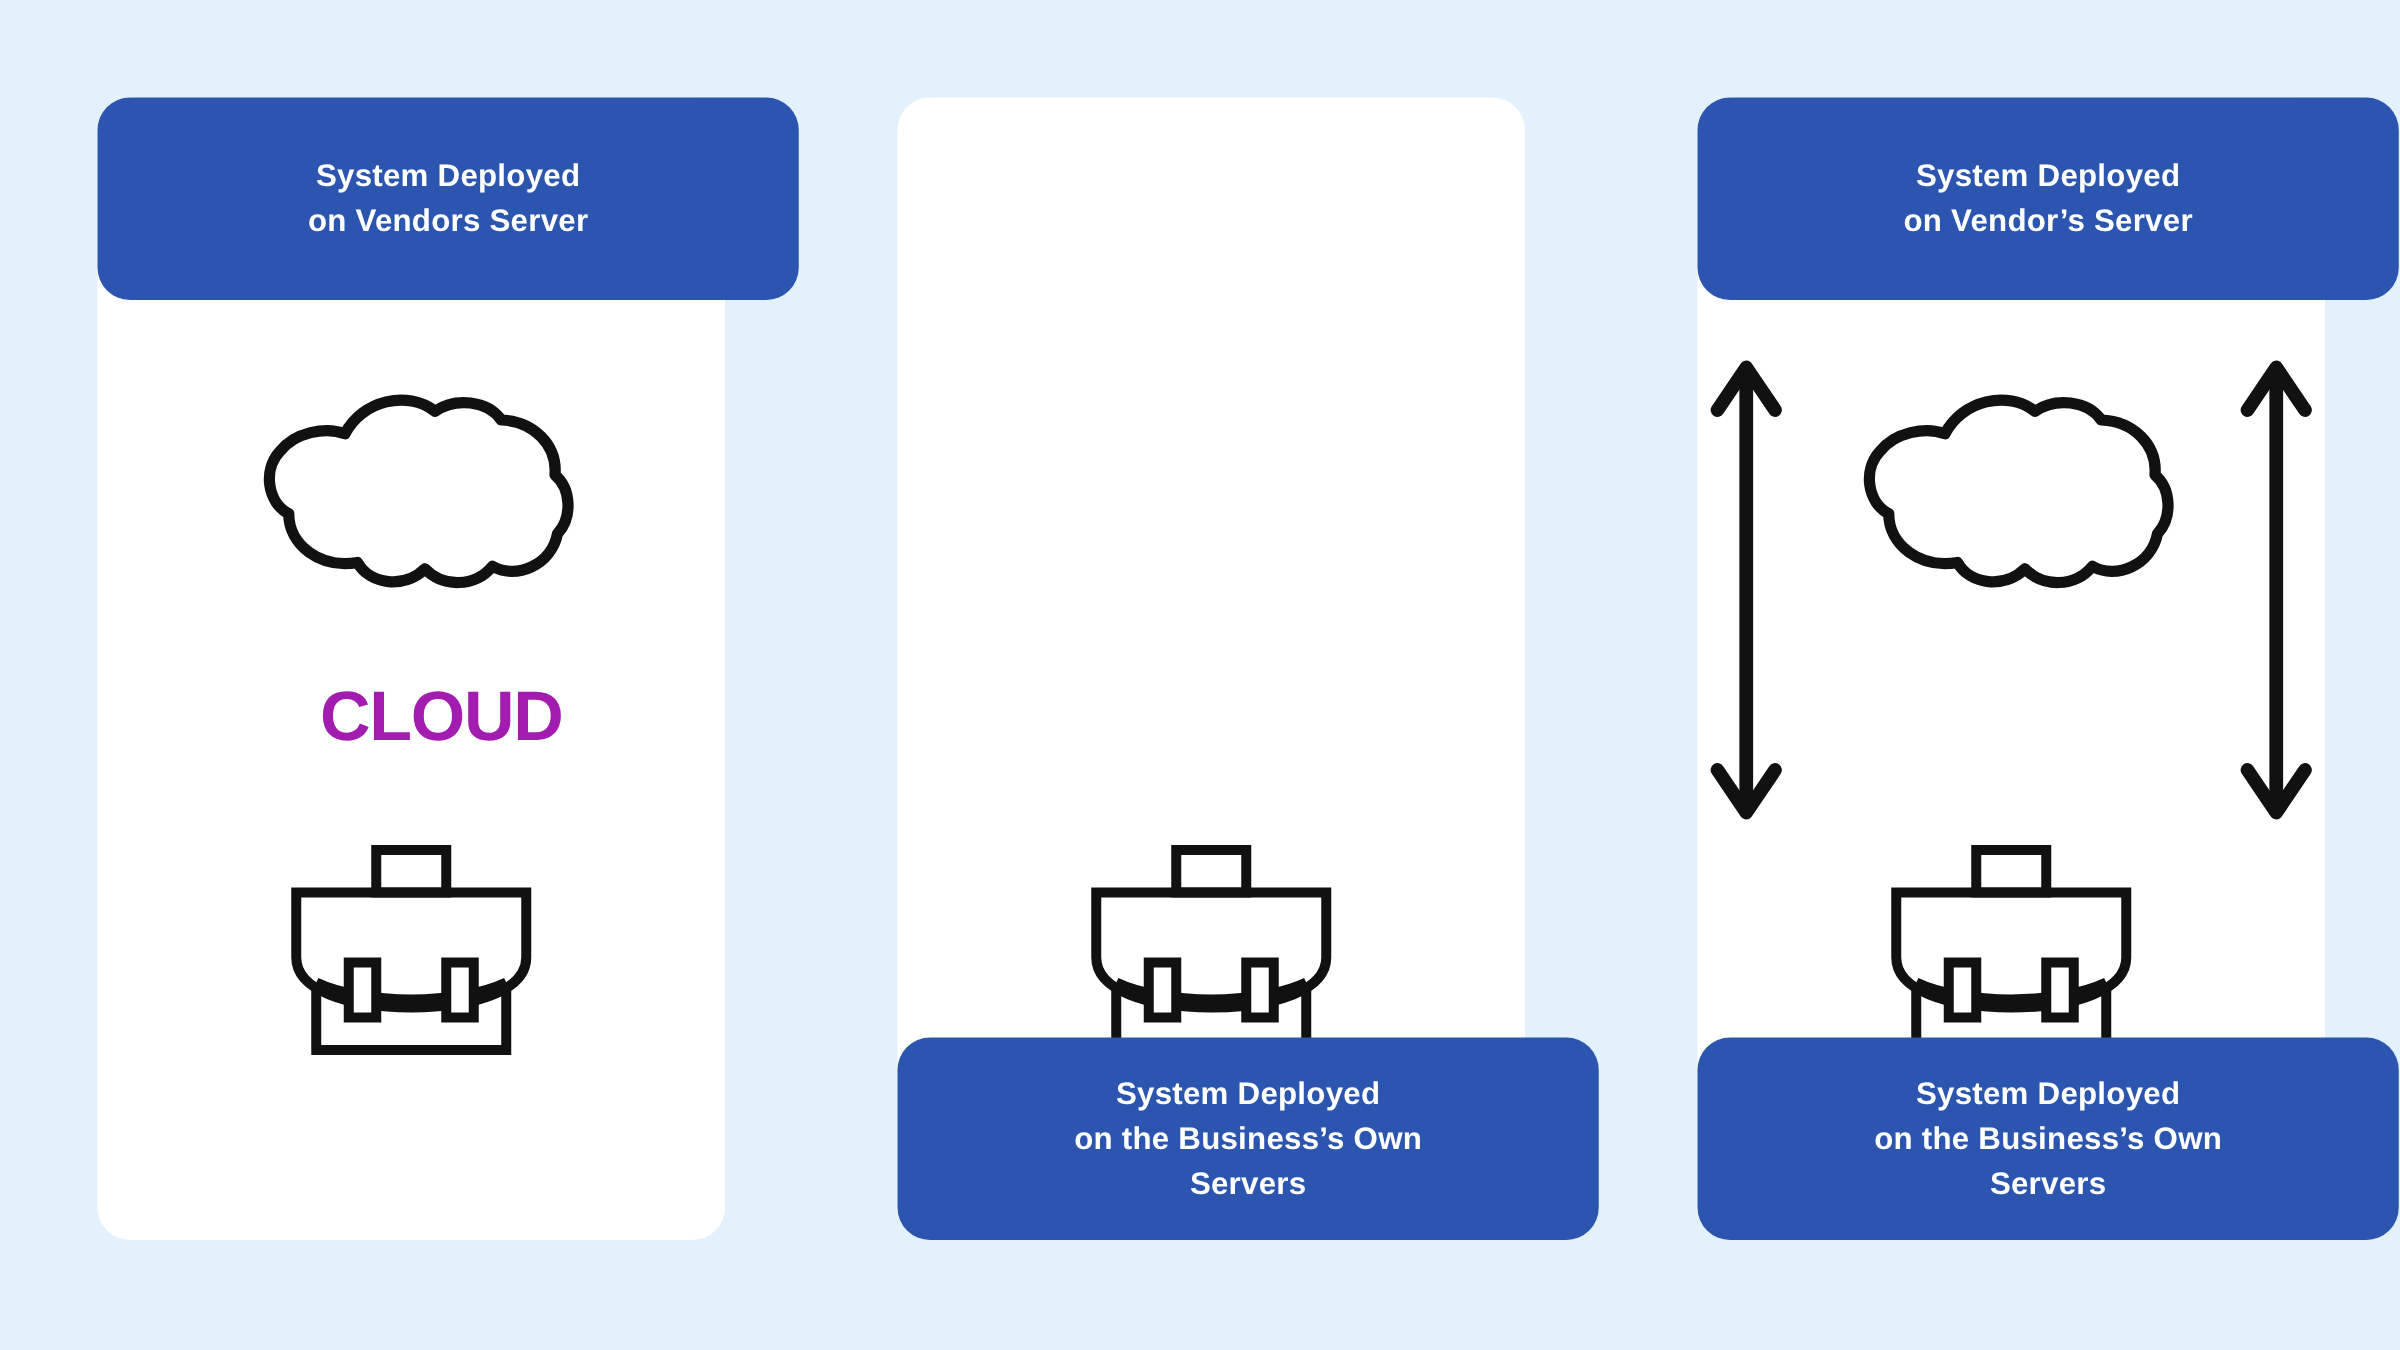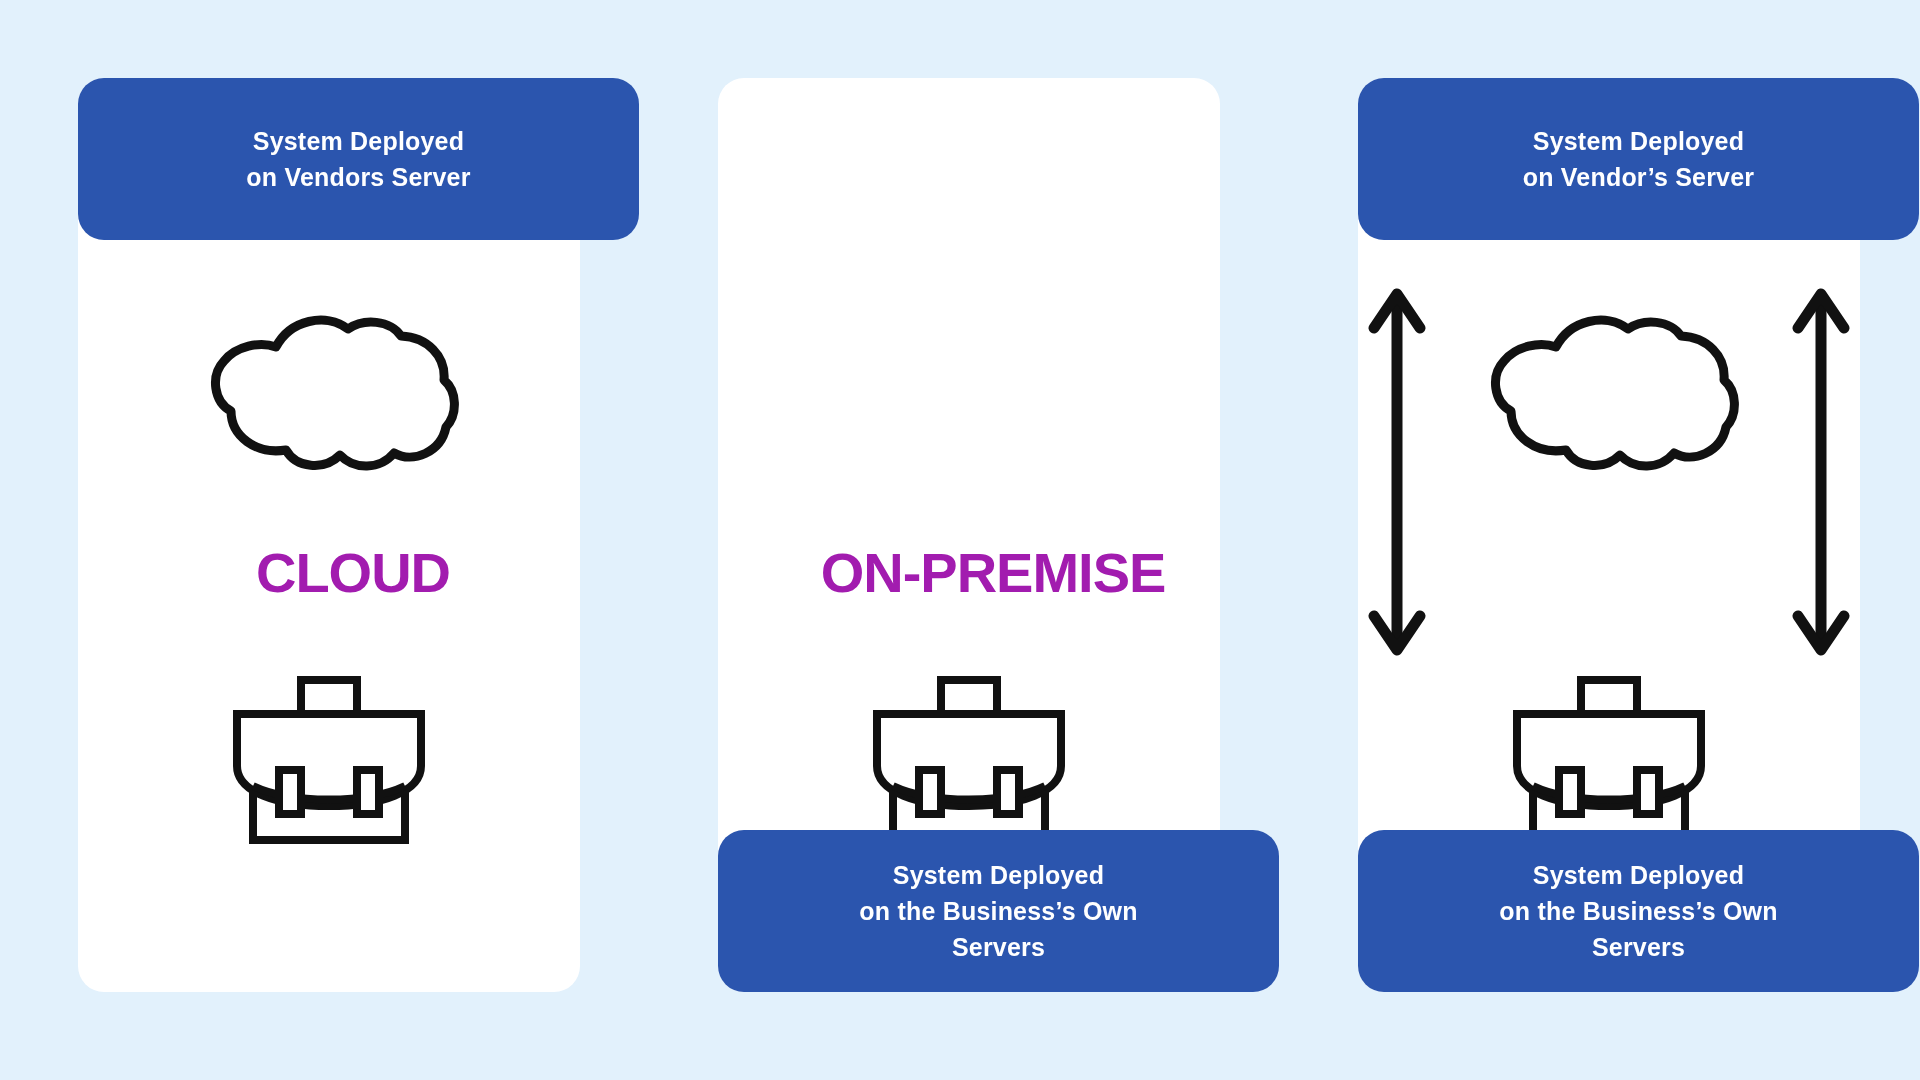--- a/index.html
+++ b/index.html
@@ -127,21 +127,20 @@
           <rect x="48" y="96" width="22" height="44" fill="#ffffff"></rect>
           <rect x="126" y="96" width="22" height="44" fill="#ffffff"></rect>
         </g>
       </svg>
     </div>
 
   </div>
 
   <div class="card" id="card-onprem">
 
-    <div class="card-title">ON-PREMISE</div>
 
     <div class="case-wrap">
       <svg viewBox="0 0 196 172" xmlns="http://www.w3.org/2000/svg">
         <g fill="none" stroke="#111111" stroke-width="8" stroke-linejoin="miter" stroke-linecap="butt">
           <rect x="70" y="6" width="56" height="34"></rect>
           <path d="M6 40 L190 40 L190 92 C190 118 150 132 98 132
                    C46 132 6 118 6 92 Z"></path>
           <path d="M22 118 L22 166 L174 166 L174 118"></path>
           <path d="M22 112 C60 130 136 130 174 112"></path>
           <rect x="48" y="96" width="22" height="44" fill="#ffffff"></rect>

